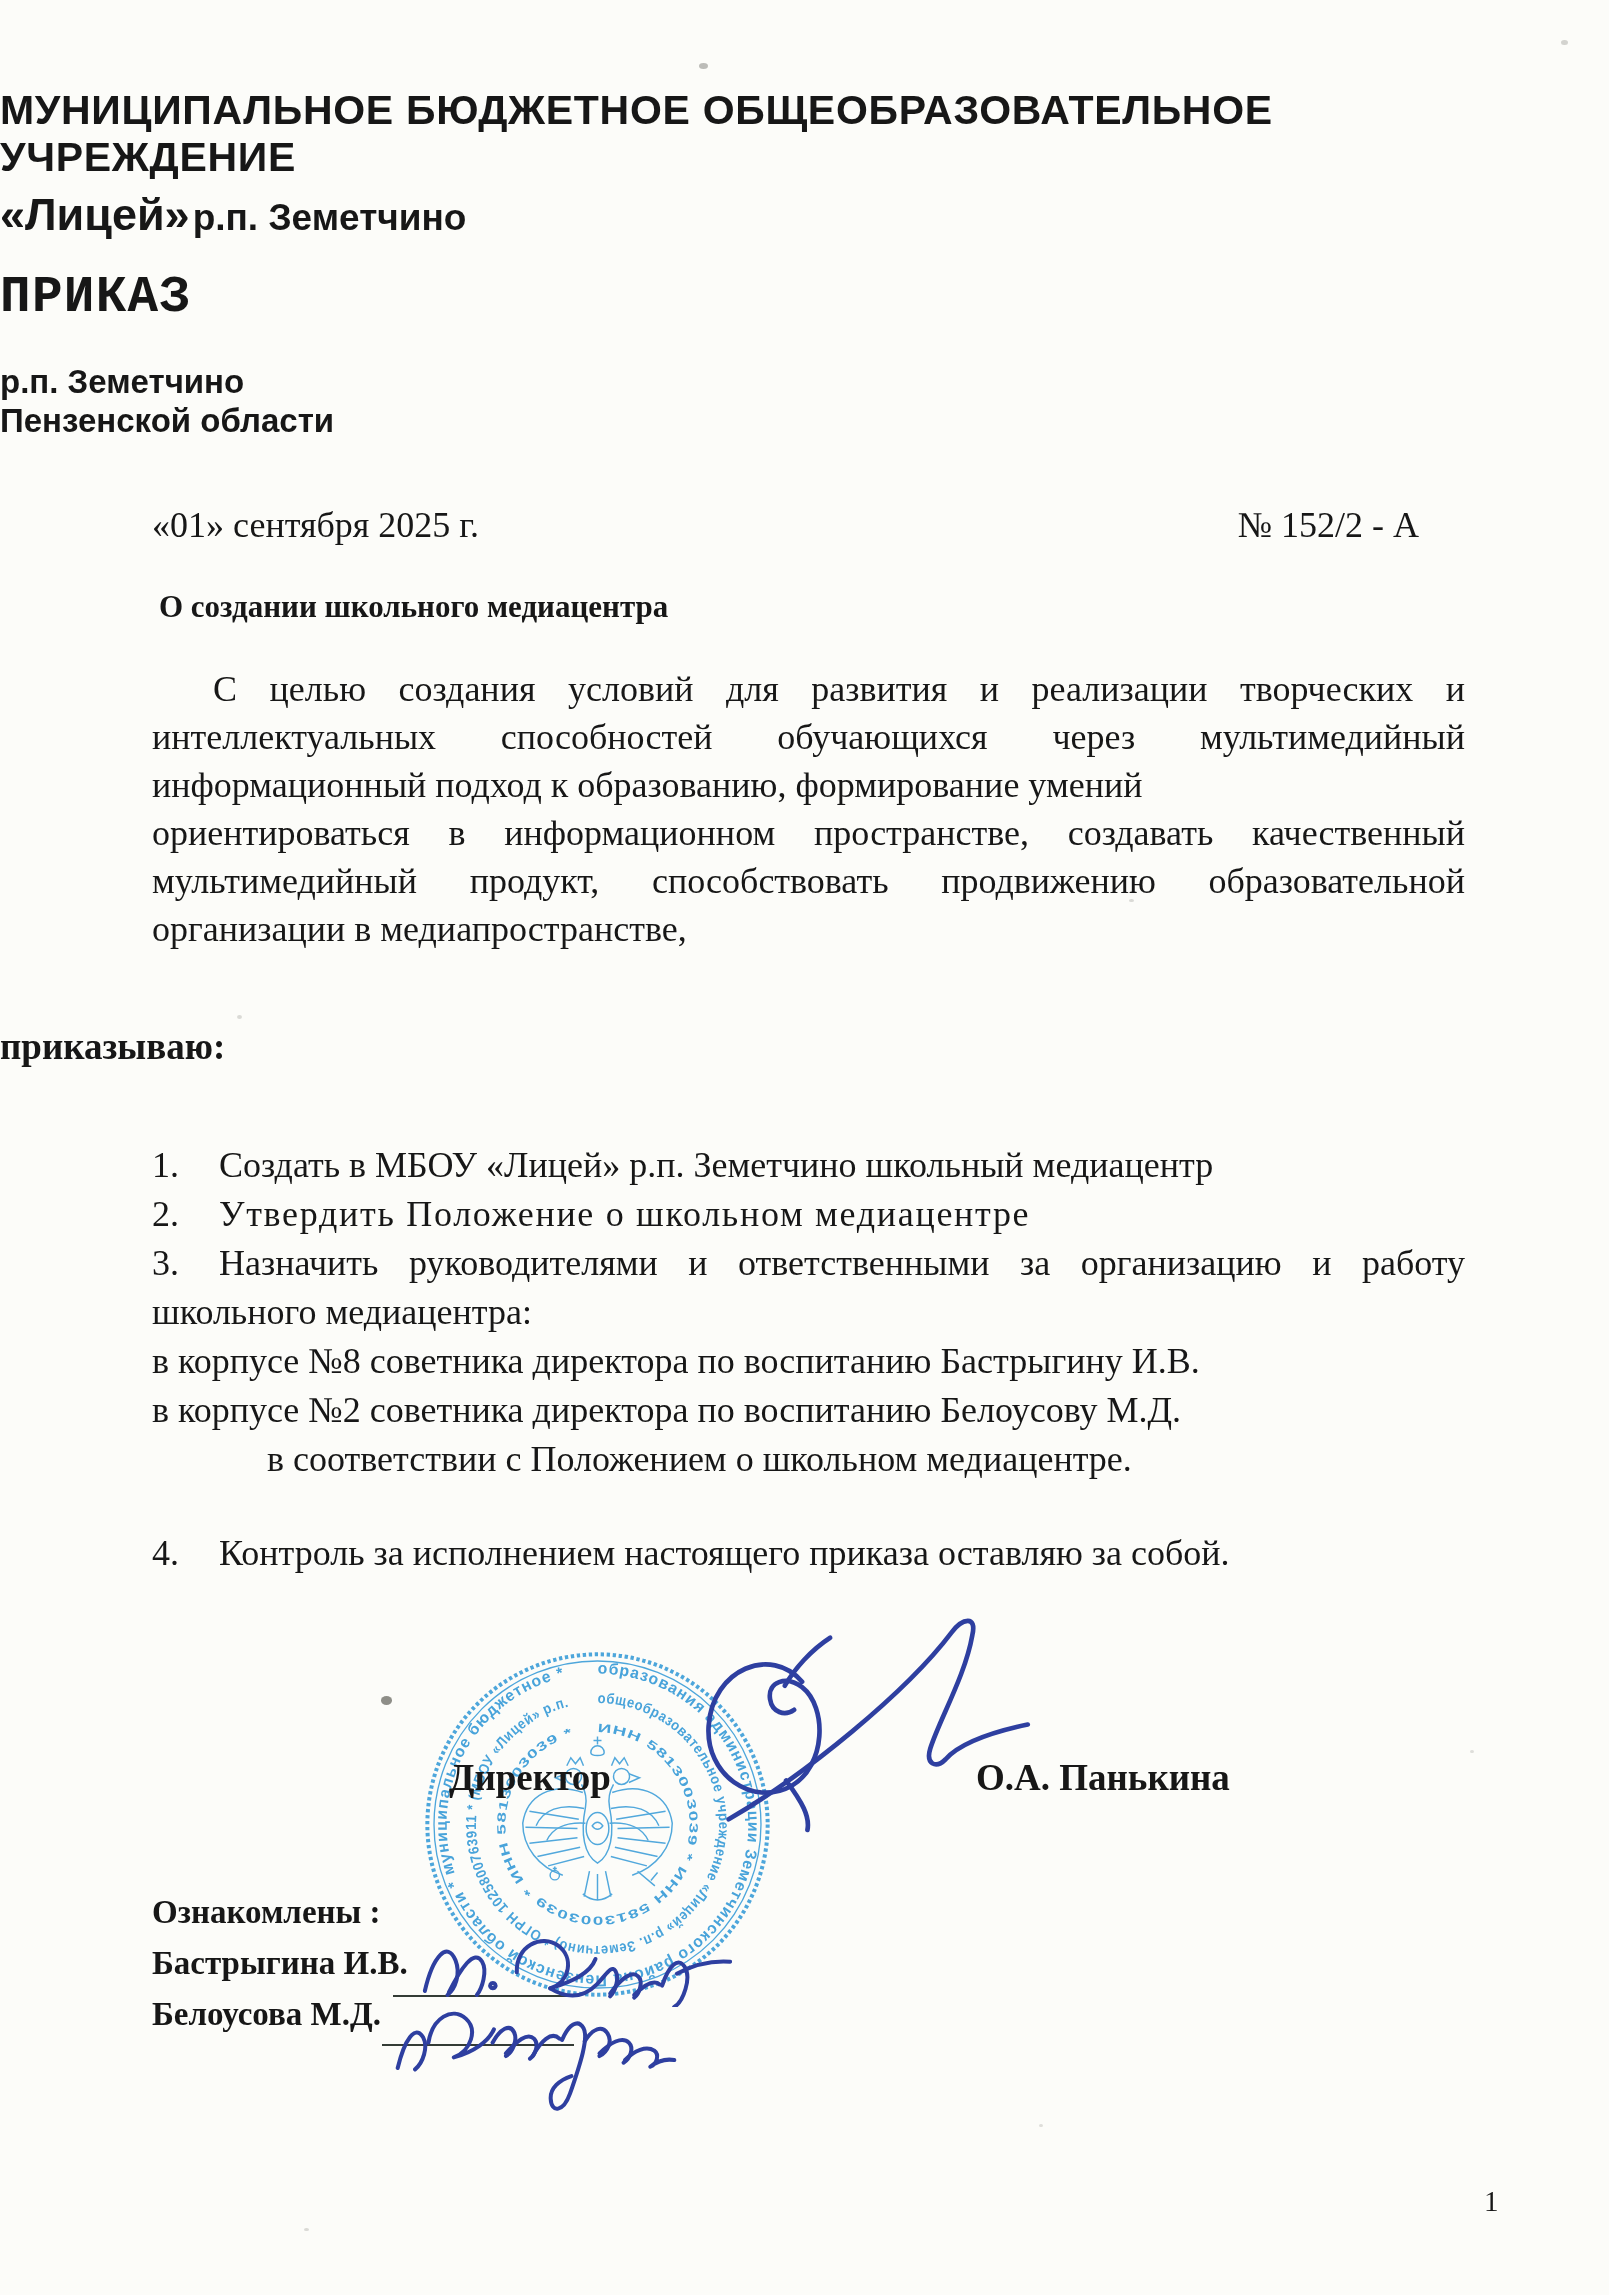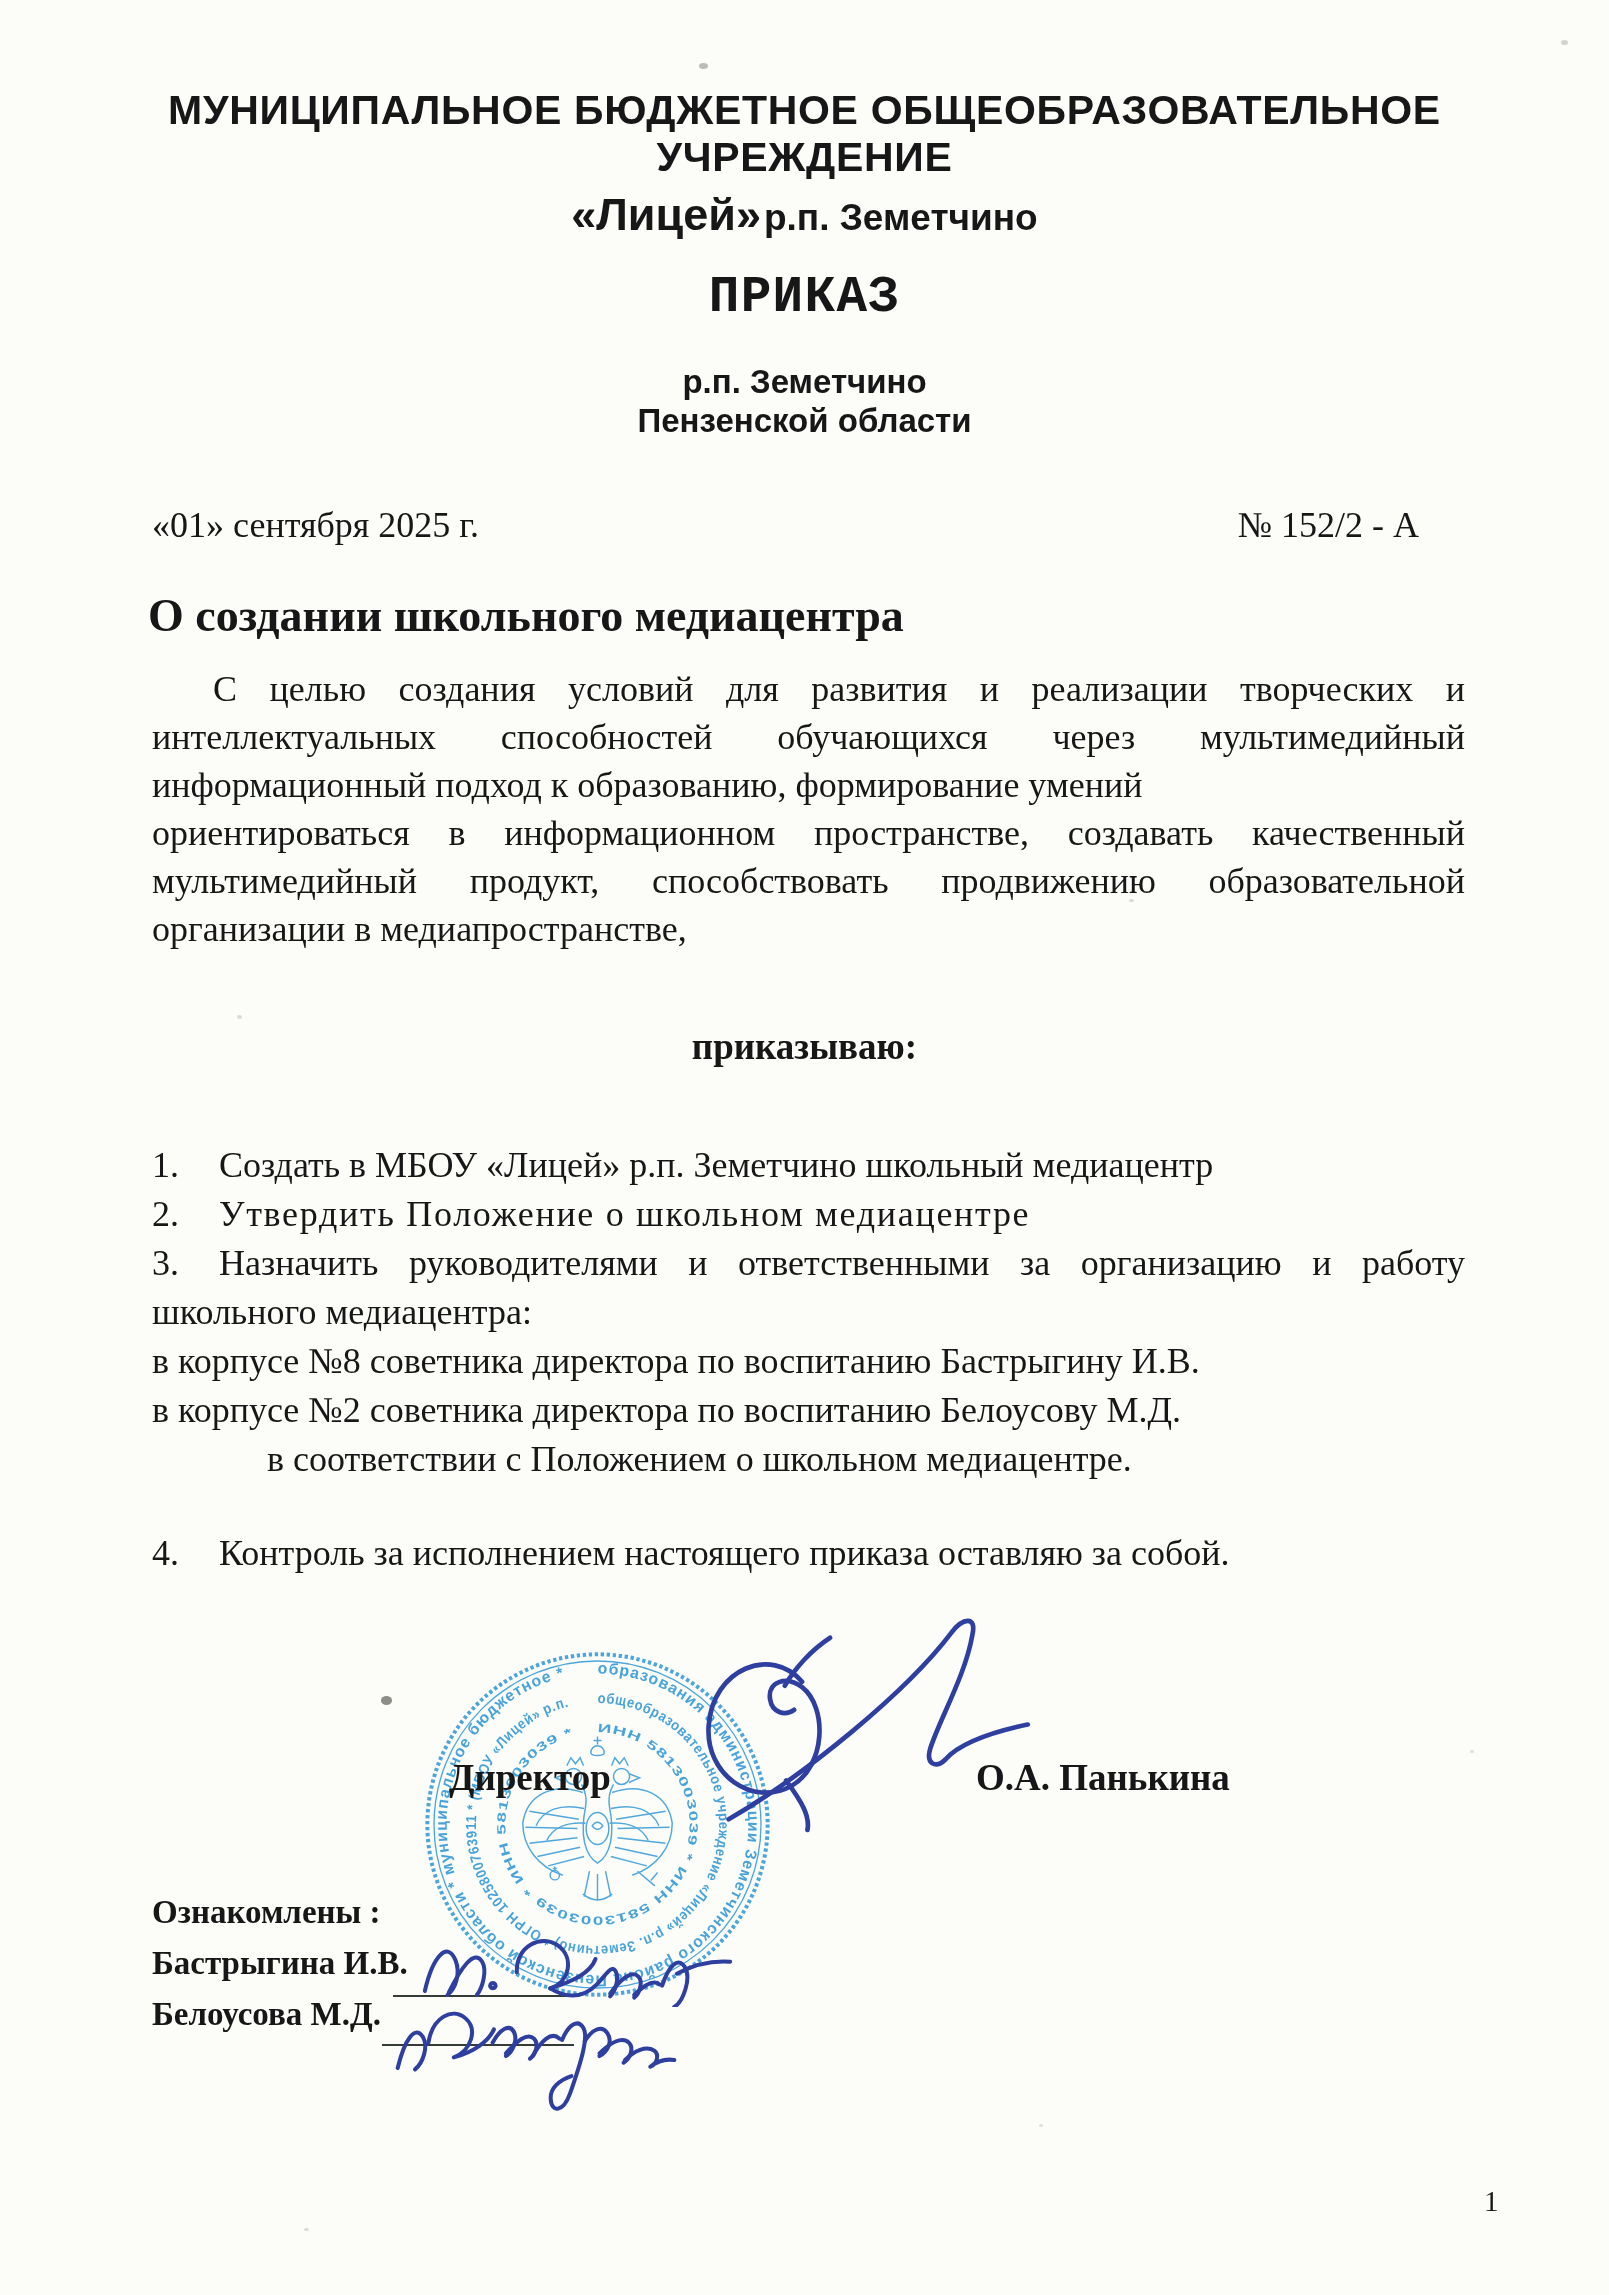--- a/index.html
+++ b/index.html
@@ -10,33 +10,33 @@
   }
   html,body{margin:0;padding:0;}
   body{width:1609px;background:#e9e9e6;}
   .page{
     position:relative;width:1609px;height:2295px;background:var(--paper);
     overflow:hidden;color:var(--text);
     font-family:"Liberation Serif", serif;
   }
   .abs{position:absolute;}
   .sans{font-family:"Liberation Sans", sans-serif;}
-  .center{left:0;width:100%;text-align:center;}
+  .center{left:0;width:100%;text-align:left;}
   
   .org-name{top:87px;font-weight:700;font-size:41px;line-height:47px;letter-spacing:0.7px;}
   .lyceum-line{top:189px;font-weight:700;}
   .lyceum-big{font-size:45px;}
   .lyceum-small{font-size:37px;}
   .doc-type{top:269px;font-weight:700;font-size:51px;letter-spacing:1.3px;font-family:Liberation Mono, monospace;}
   .place-block{top:362px;font-weight:700;font-size:33px;line-height:39px;}
   
   .meta-row{top:504px;left:152px;width:1313px;display:flex;justify-content:space-between;font-size:36px;}
   .meta-number{margin-right:46px;font-family:Liberation Serif, serif;}
   
-  .subject{top:589px;left:148px;font-weight:700;font-size:46px;}
+  .subject{top:589px;left:159px;font-weight:700;font-size:31px;}
   
   .preamble{top:665px;left:152px;width:1313px;font-size:36px;line-height:48px;}
   .par-line{text-align:justify;}
   .par-line.fill{text-align-last:justify;}
   .par-line.first{text-indent:61px;}
   
   .order-word{top:1025px;font-weight:700;font-size:37px;}
   
   .order-list{top:1141px;left:152px;width:1313px;font-size:36px;line-height:49px;}
   .ol-line{text-align:left;}

